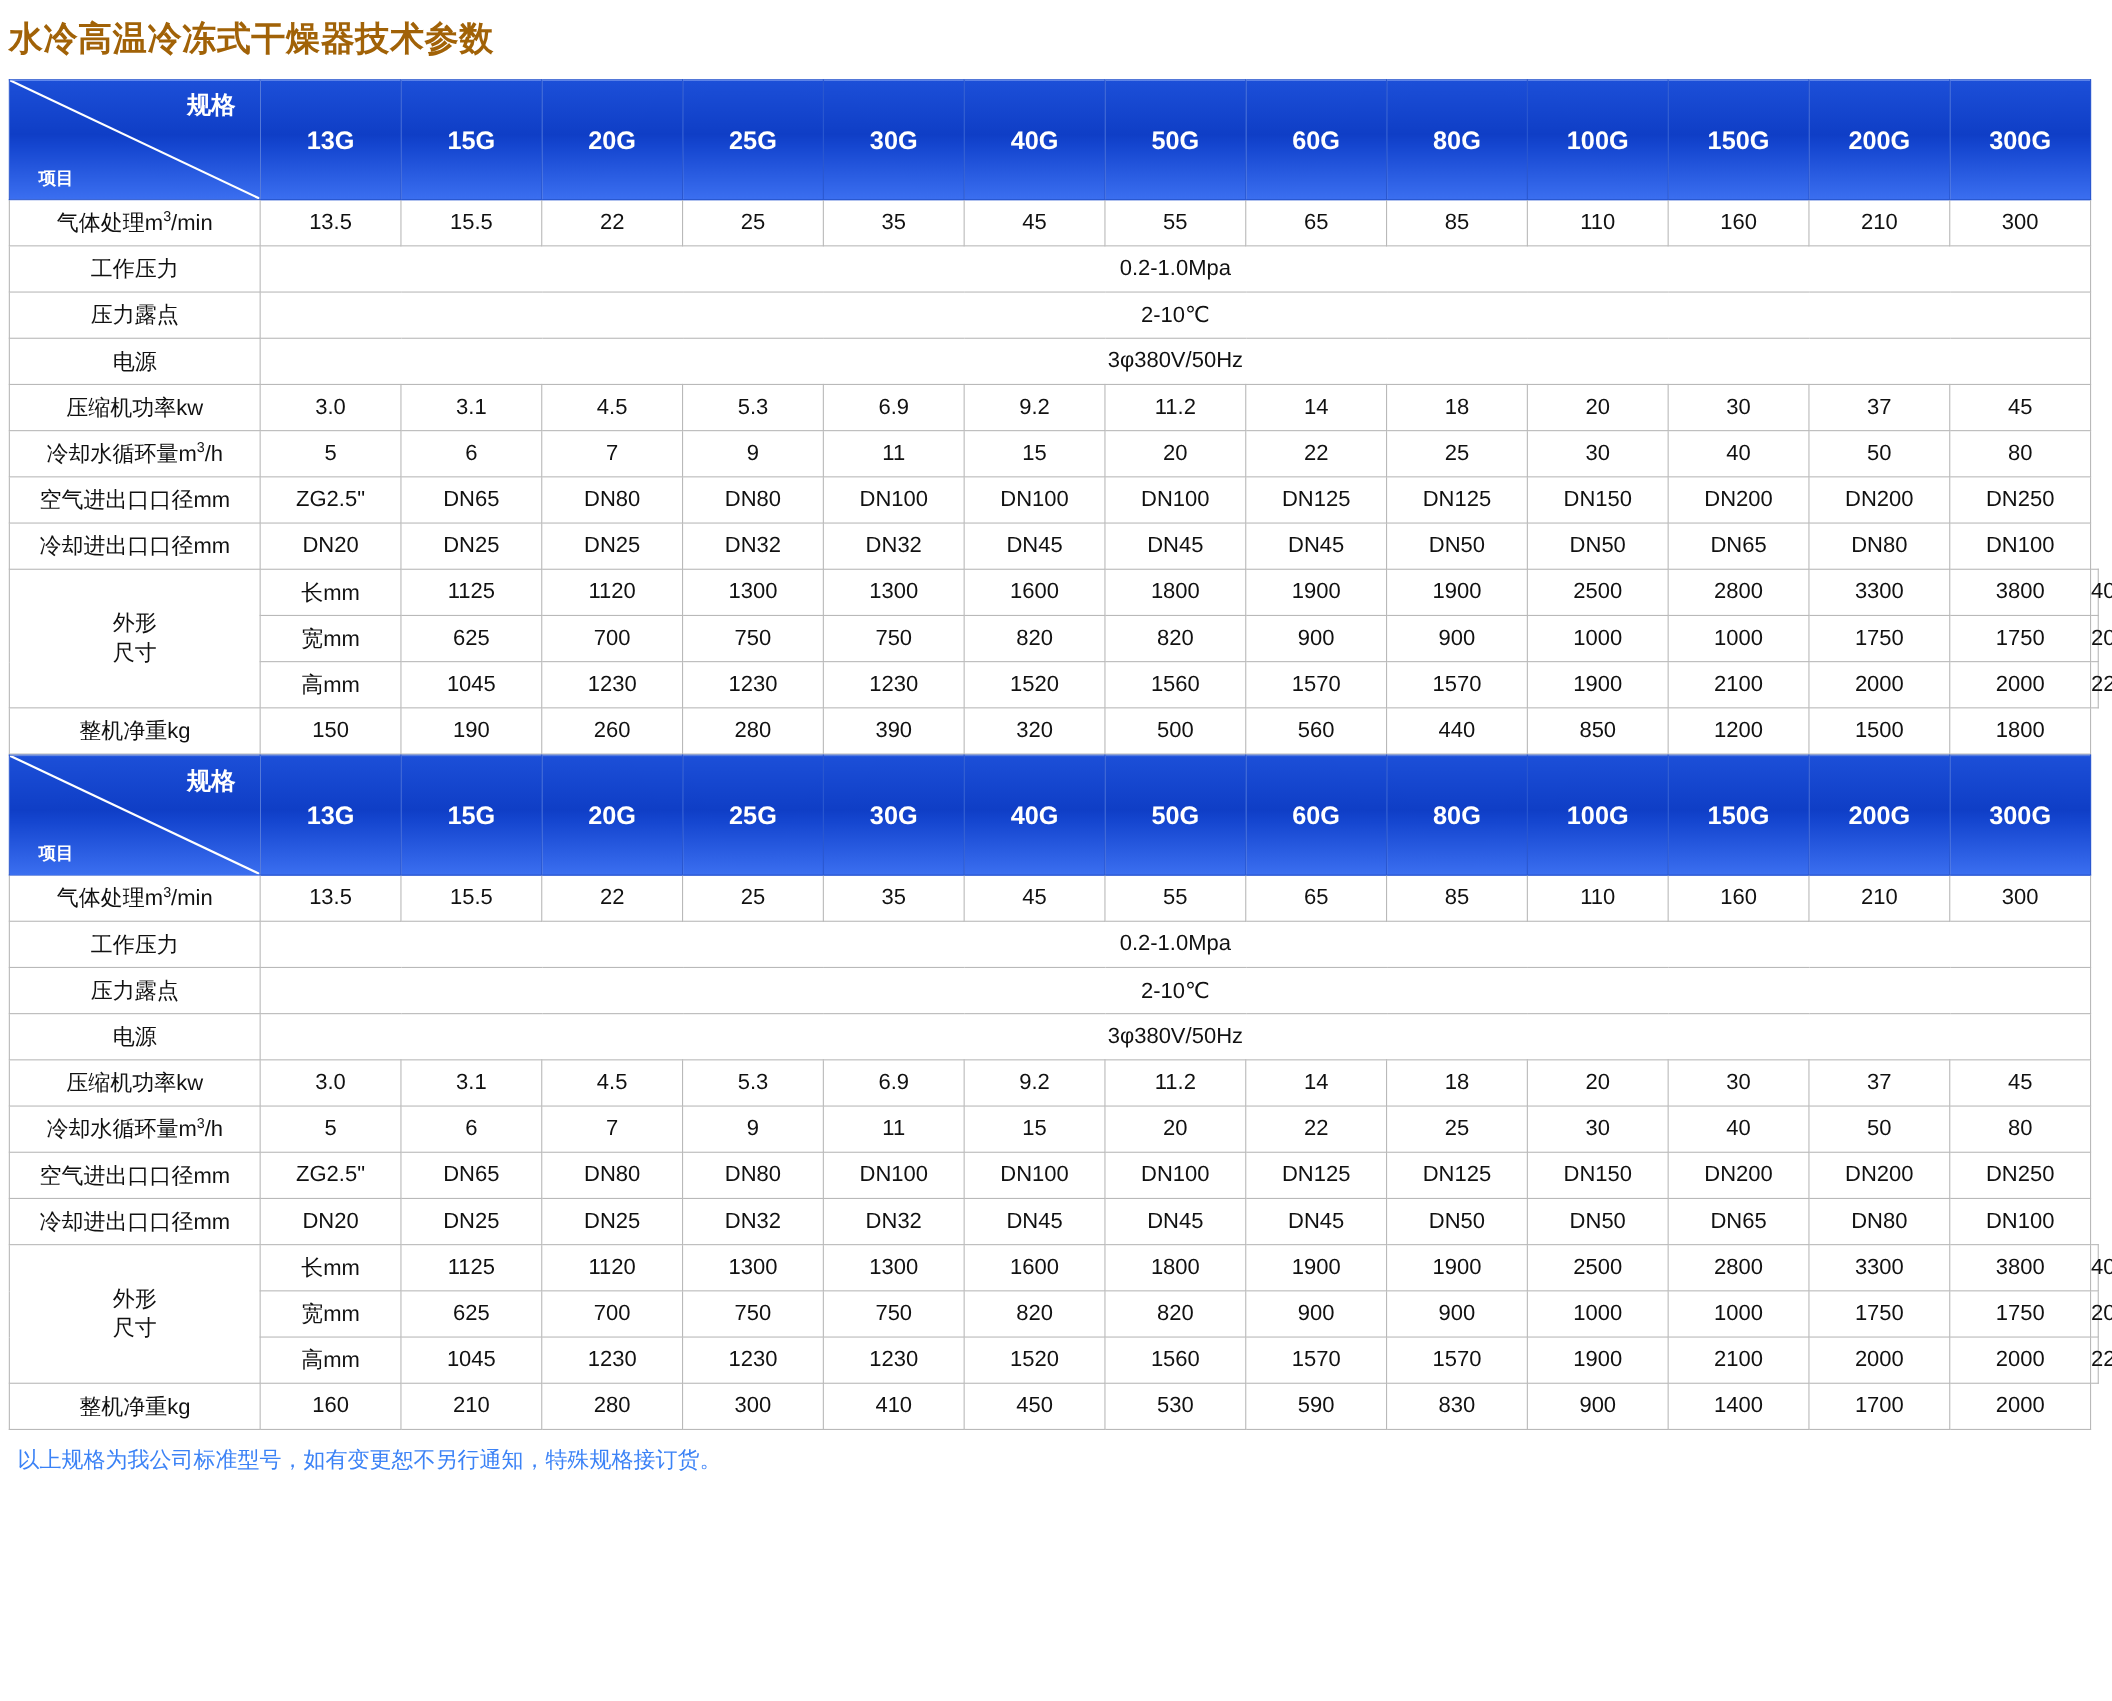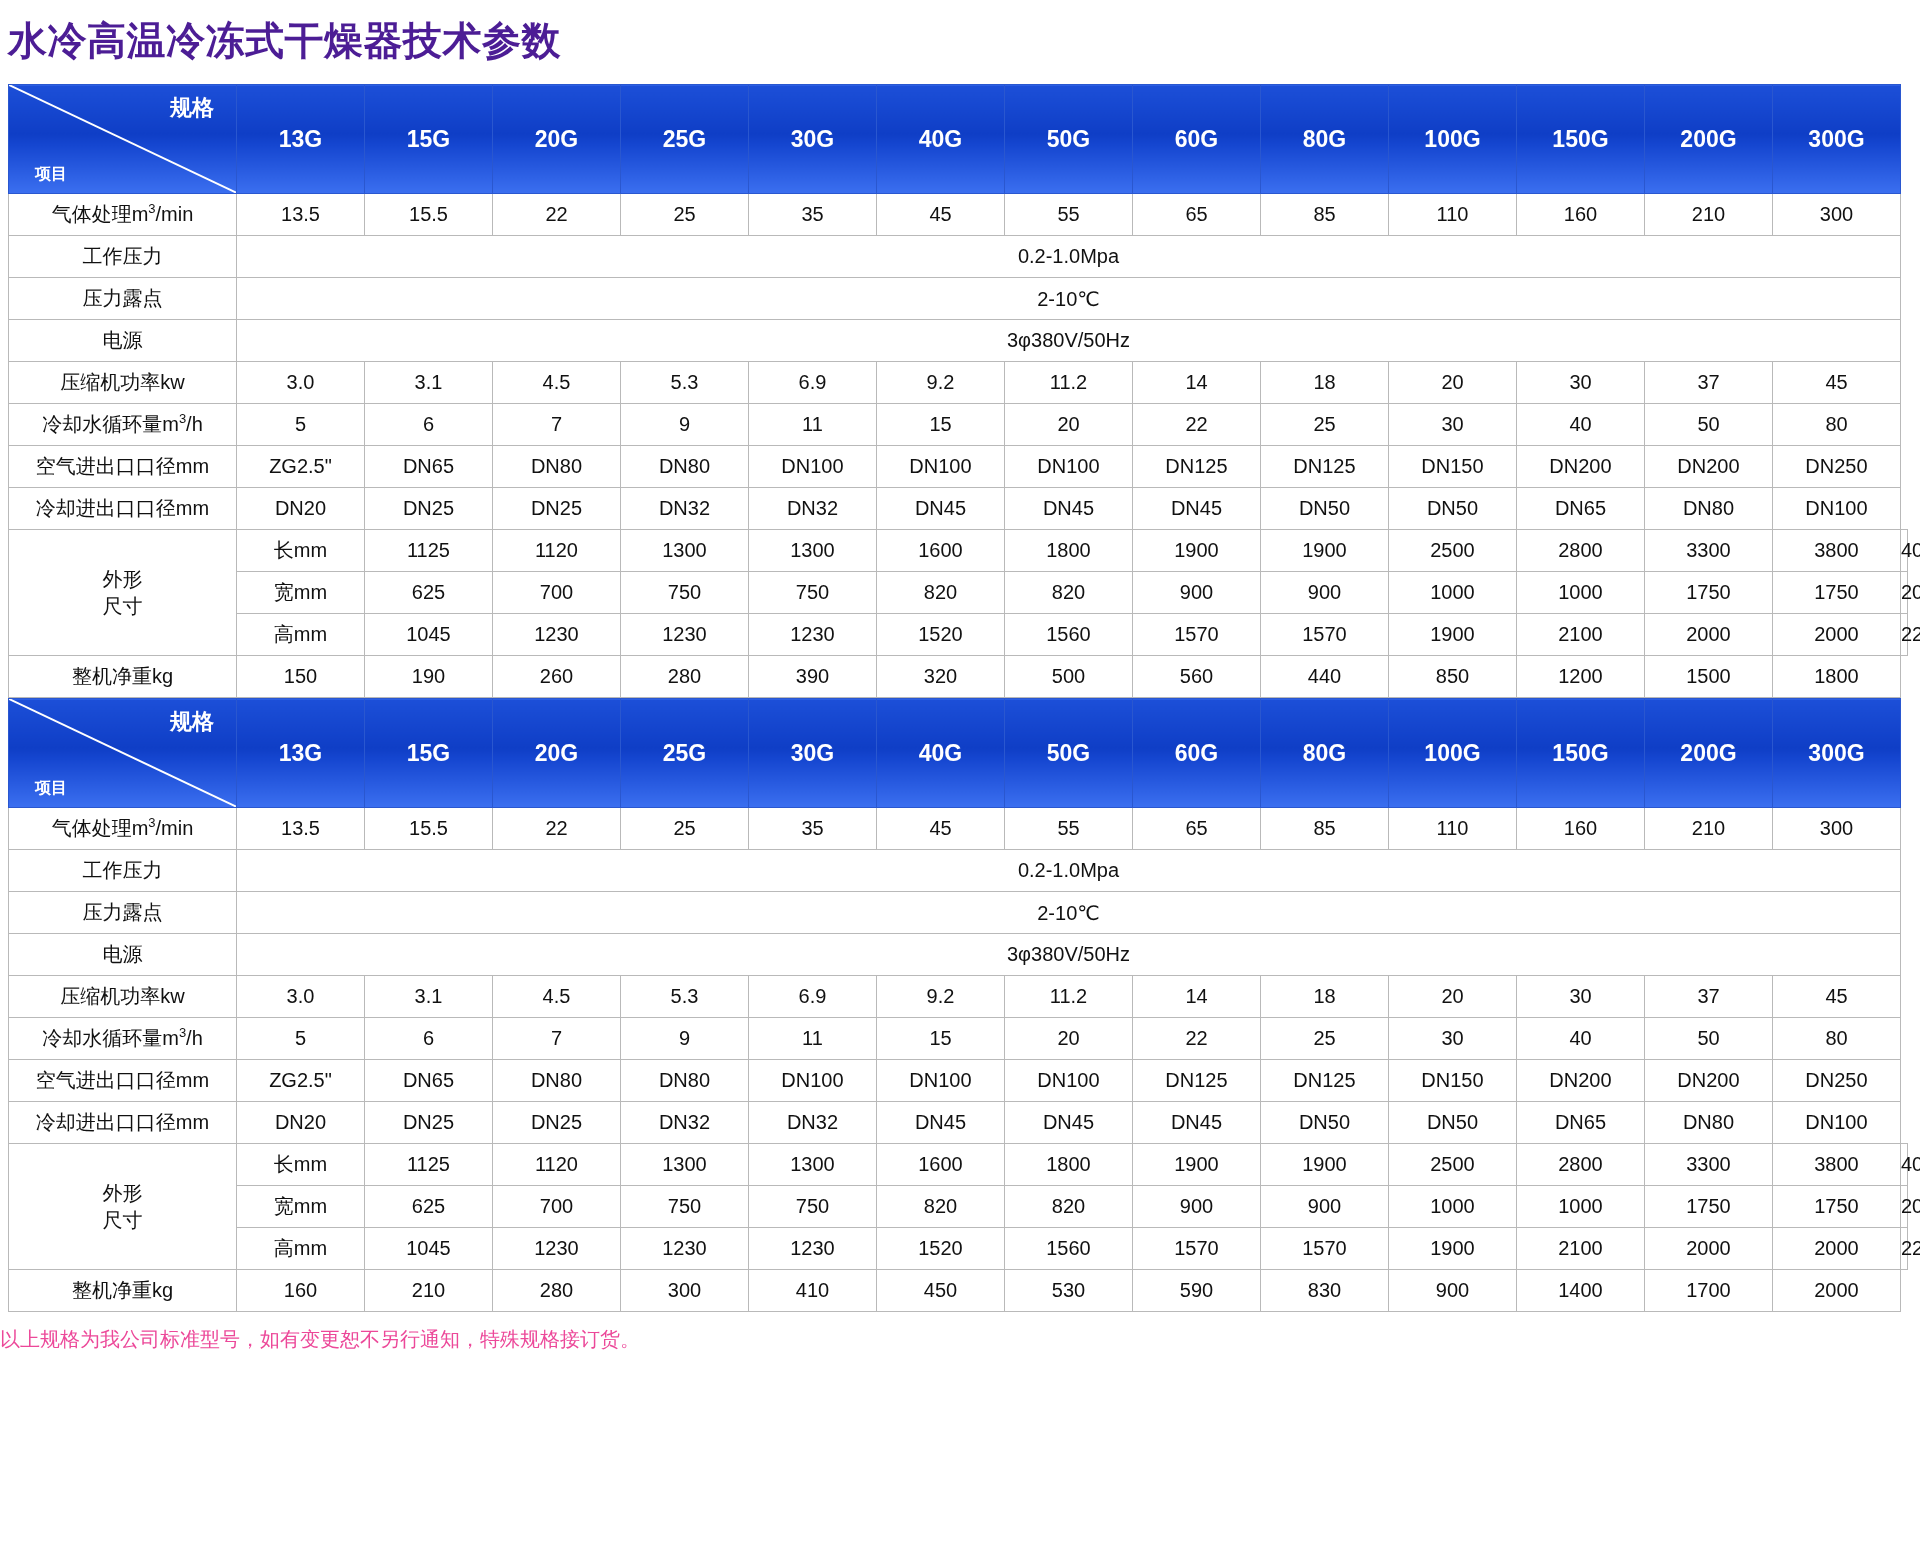--- a/index.html
+++ b/index.html
@@ -12,23 +12,23 @@
     min-height: 1546px;
     font-family: "Liberation Sans", "DejaVu Sans", sans-serif;
     color: #111111;
   }
   .page {
     width: 1920px;
     box-sizing: border-box;
     padding: 8px 0 0 0;
   }
   .section-title {
-    font-size: 39px;
+    font-size: 31px;
     font-weight: bold;
-    color: #4c1d95;
+    color: #a16207;
     margin: 6px 0 16px 8px;
     letter-spacing: 0.5px;
   }
   .section-title.second {
     margin-top: 30px;
   }
   table.spec {
     border-collapse: collapse;
     width: 1900px;
     margin: 0 0 0 8px;
@@ -97,23 +97,23 @@
     font-size: 20px;
   }
   .sup {
     font-size: 13px;
     vertical-align: super;
   }
   .faded1 { color: #7f7f7f; }
   .faded2 { color: #a6a6a6; }
   .faded3 { color: #8c8c8c; }
   .footnote {
-    margin: 14px 0 0 0;
+    margin: 14px 0 0 16px;
     font-size: 20px;
-    color: #ec4899;
+    color: #3b82f6;
   }
   col.c-label { width: 228px; }
   col.c-data { width: 128px; }
 </style>
 </head>
 <body>
 
 <div class="page">
 
   <div class="section-title">水冷高温冷冻式干燥器技术参数</div>

